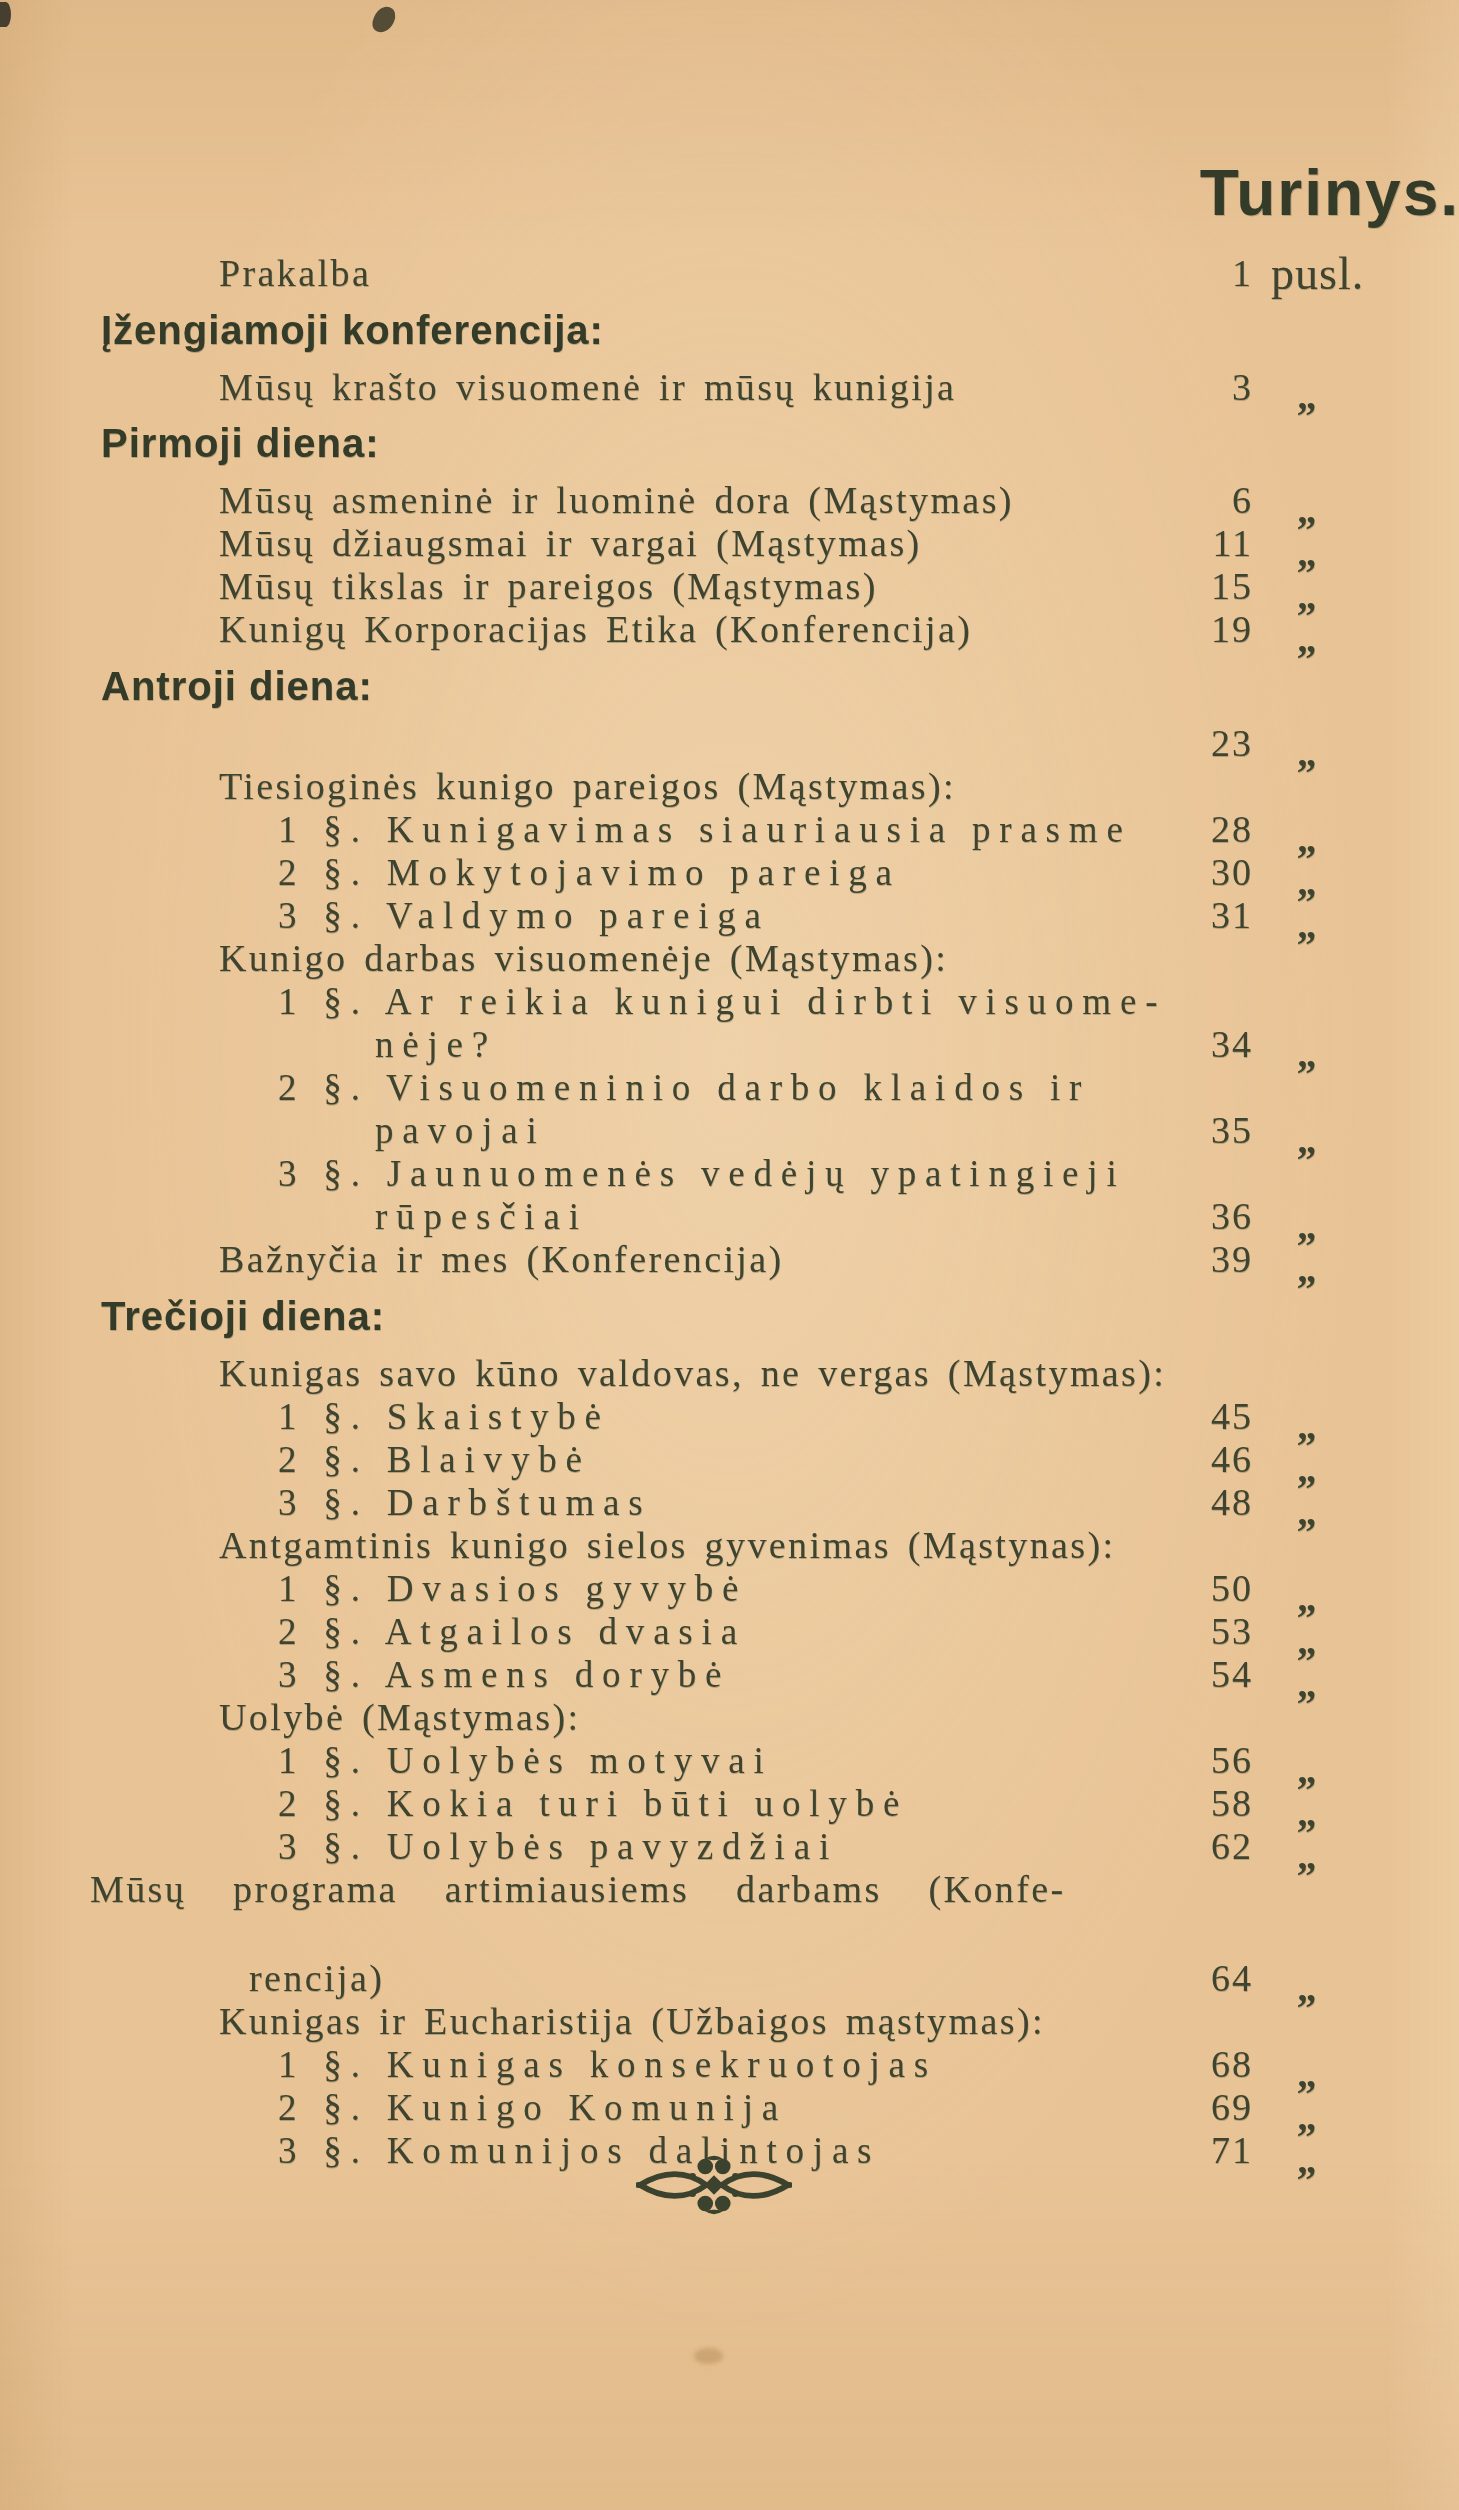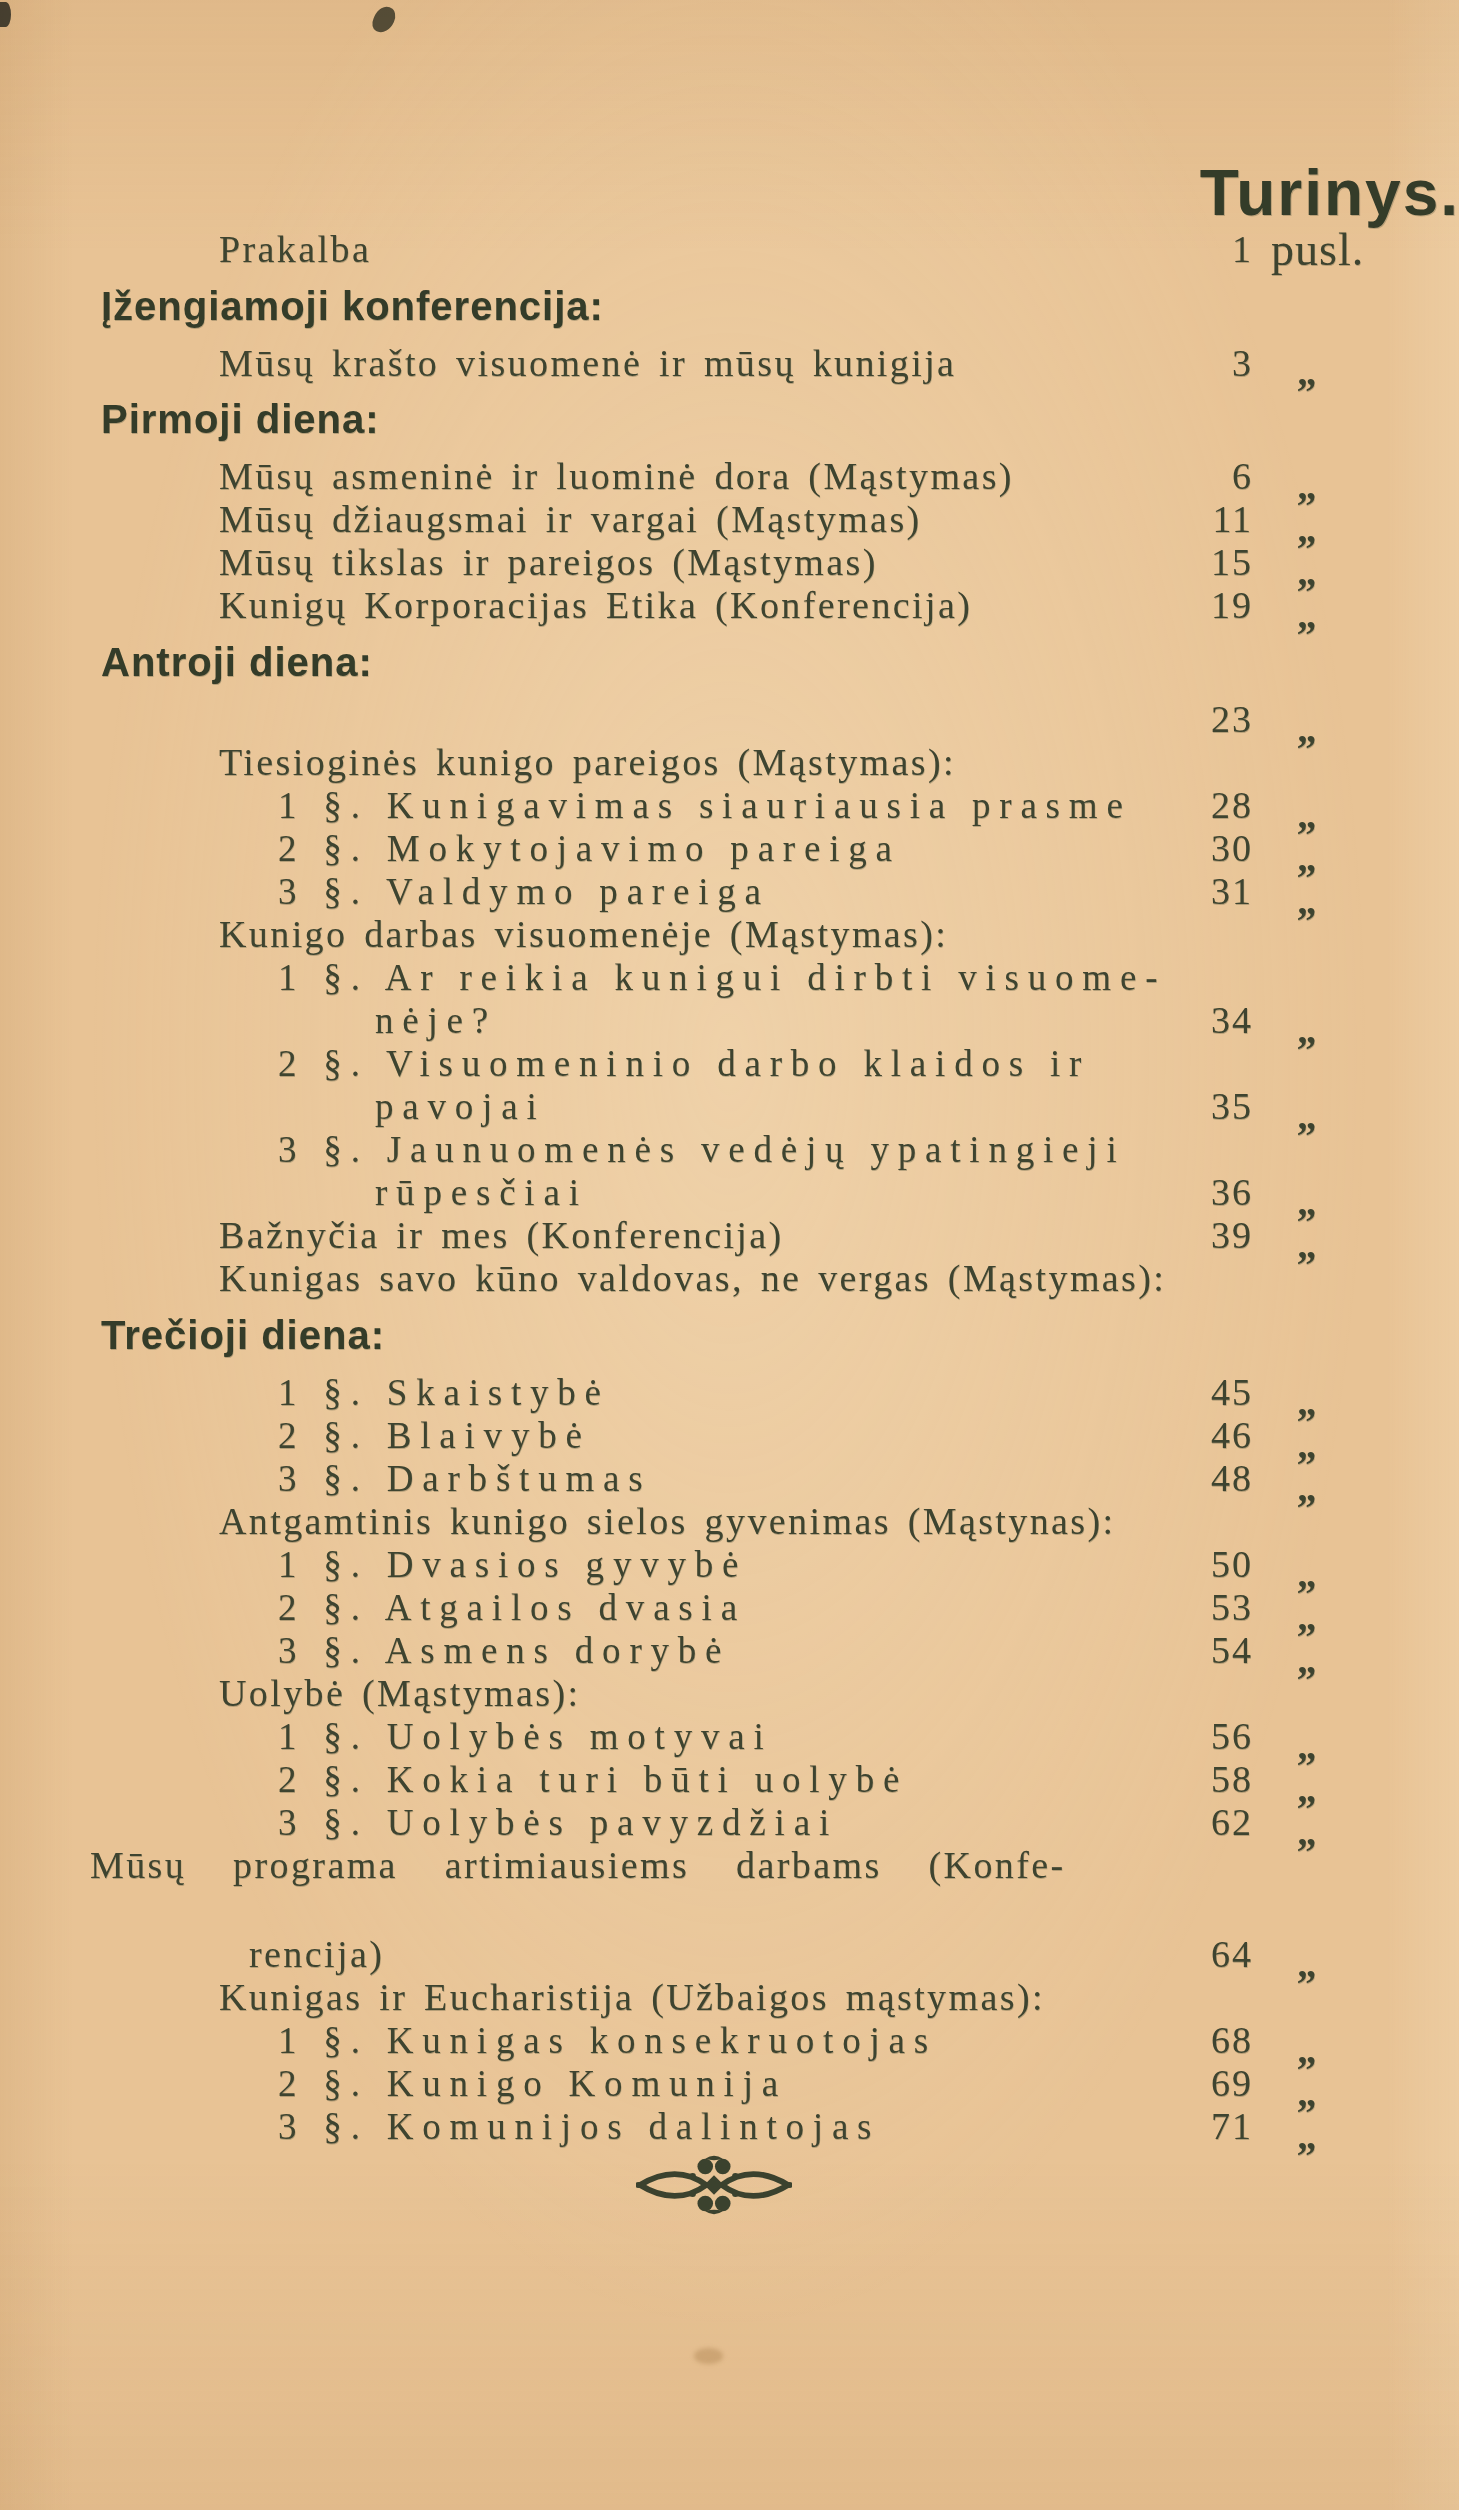--- a/index.html
+++ b/index.html
@@ -19,21 +19,21 @@
     color:var(--ink);
   }
   .page{position:absolute;inset:0;}
   h1.title{
     position:absolute;top:156px;left:0;right:0;margin:0;
     text-align:right;padding-left:35px;
     font-family:"Liberation Sans", sans-serif;font-weight:bold;
     font-size:64px;letter-spacing:2px;color:var(--ink-dark);
     text-shadow:1px 1px 0 rgba(52,60,41,0.25);
   }
-  #toc{position:absolute;top:228px;left:0;right:0;}
+  #toc{position:absolute;top:252px;left:0;right:0;}
   .row{position:relative;height:43px;line-height:43px;white-space:nowrap;
        text-shadow:0.5px 0.5px 0 rgba(62,68,48,0.30);}
   .row .txt{display:inline-block;}
   .heading{
     height:57px;padding-top:13.7px;
     font-family:"Liberation Sans", sans-serif;font-weight:bold;
     font-size:40px;letter-spacing:1px;color:var(--ink-dark);
     padding-left:101px;
   }
   .entry{font-size:38px;letter-spacing:2.4px;word-spacing:4.9px;padding-left:219px;}
@@ -82,22 +82,22 @@
       <div class="row sub"><span class="txt">2 §. Mokytojavimo pareiga</span><span class="num">30</span><span class="unit ditto">„</span></div>
       <div class="row sub"><span class="txt">3 §. Valdymo pareiga</span><span class="num">31</span><span class="unit ditto">„</span></div>
       <div class="row entry"><span class="txt">Kunigo darbas visuomenėje (Mąstymas):</span></div>
       <div class="row sub"><span class="txt">1 §. Ar reikia kunigui dirbti visuome-</span></div>
       <div class="row contsub"><span class="txt">nėje?</span><span class="num">34</span><span class="unit ditto">„</span></div>
       <div class="row sub"><span class="txt">2 §. Visuomeninio darbo klaidos ir</span></div>
       <div class="row contsub"><span class="txt">pavojai</span><span class="num">35</span><span class="unit ditto">„</span></div>
       <div class="row sub"><span class="txt">3 §. Jaunuomenės vedėjų ypatingieji</span></div>
       <div class="row contsub"><span class="txt">rūpesčiai</span><span class="num">36</span><span class="unit ditto">„</span></div>
       <div class="row entry"><span class="txt">Bažnyčia ir mes (Konferencija)</span><span class="num">39</span><span class="unit ditto">„</span></div>
+      <div class="row heading"><span class="txt">Trečioji diena:</span></div>
       <div class="row entry"><span class="txt">Kunigas savo kūno valdovas, ne vergas (Mąstymas):</span></div>
-      <div class="row heading"><span class="txt">Trečioji diena:</span></div>
       <div class="row sub"><span class="txt">1 §. Skaistybė</span><span class="num">45</span><span class="unit ditto">„</span></div>
       <div class="row sub"><span class="txt">2 §. Blaivybė</span><span class="num">46</span><span class="unit ditto">„</span></div>
       <div class="row sub"><span class="txt">3 §. Darbštumas</span><span class="num">48</span><span class="unit ditto">„</span></div>
       <div class="row entry"><span class="txt">Antgamtinis kunigo sielos gyvenimas (Mąstynas):</span></div>
       <div class="row sub"><span class="txt">1 §. Dvasios gyvybė</span><span class="num">50</span><span class="unit ditto">„</span></div>
       <div class="row sub"><span class="txt">2 §. Atgailos dvasia</span><span class="num">53</span><span class="unit ditto">„</span></div>
       <div class="row sub"><span class="txt">3 §. Asmens dorybė</span><span class="num">54</span><span class="unit ditto">„</span></div>
       <div class="row entry"><span class="txt">Uolybė (Mąstymas):</span></div>
       <div class="row sub"><span class="txt">1 §. Uolybės motyvai</span><span class="num">56</span><span class="unit ditto">„</span></div>
       <div class="row sub"><span class="txt">2 §. Kokia turi būti uolybė</span><span class="num">58</span><span class="unit ditto">„</span></div>

